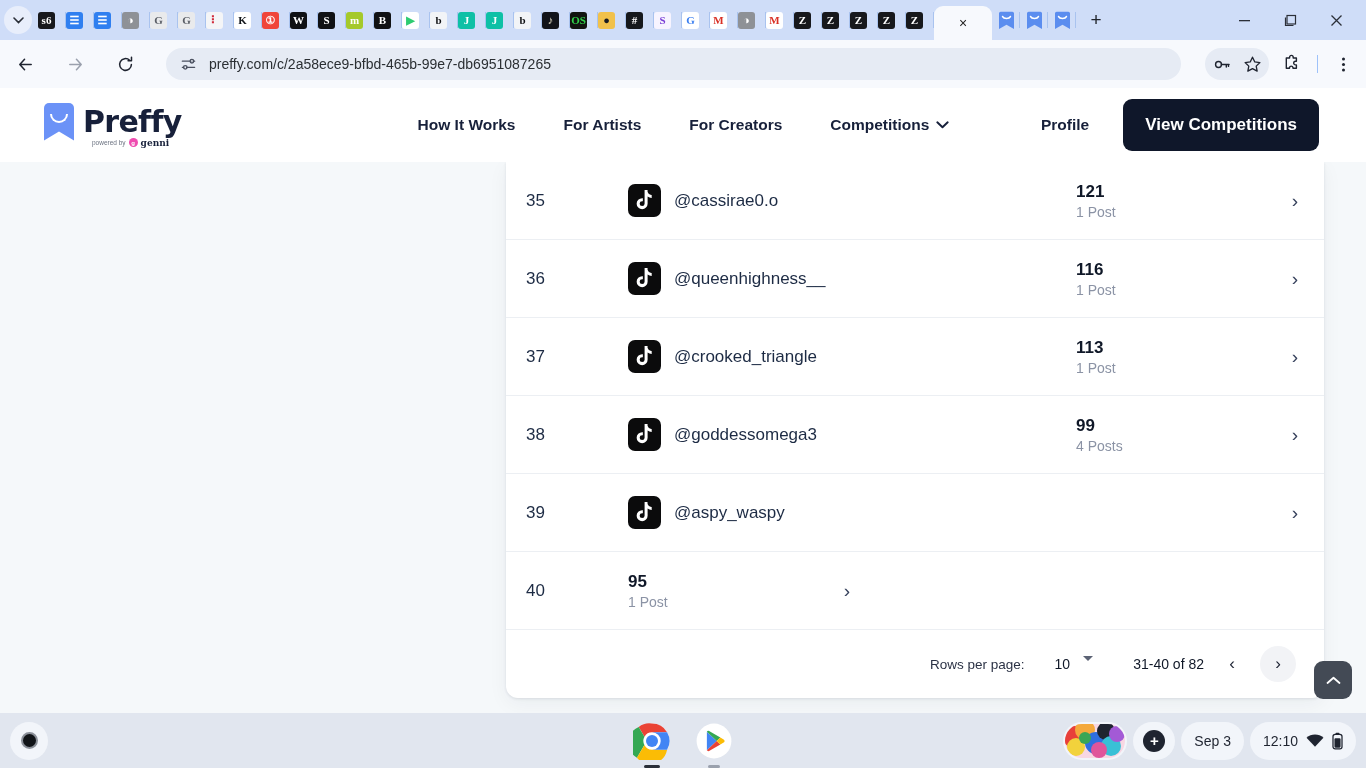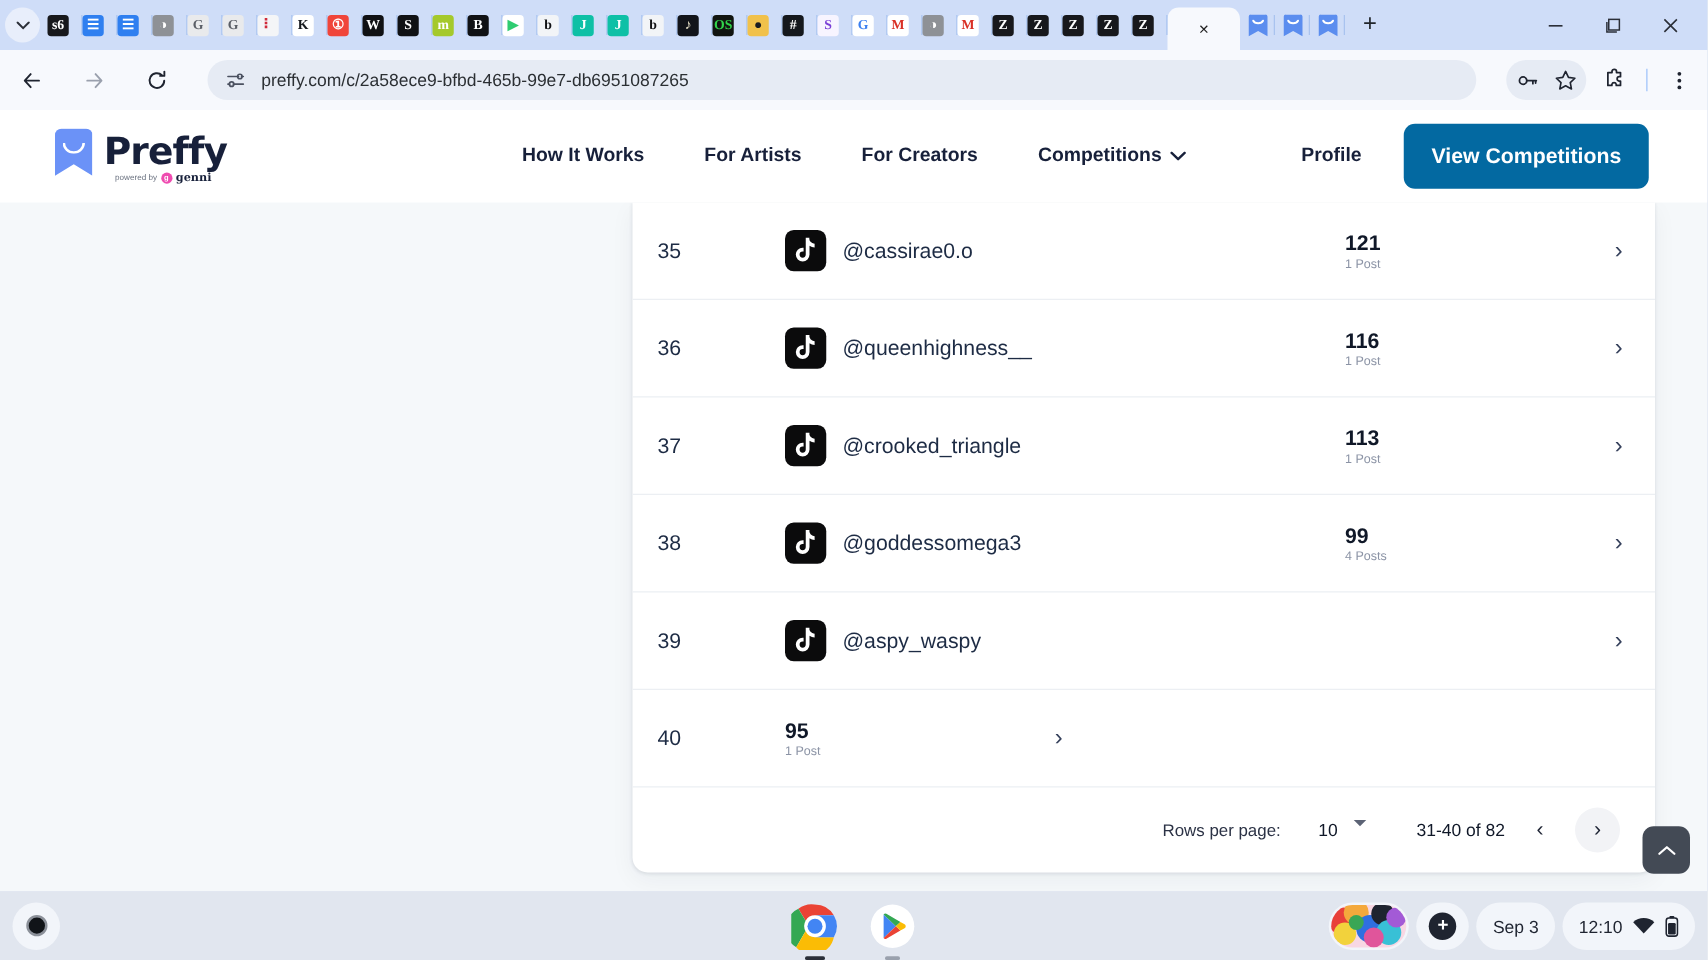--- a/index.html
+++ b/index.html
@@ -121,21 +121,21 @@
   .navlinks { display: flex; align-items: center; gap: 0; margin-left: 212px; }
   .navlink {
     font-size: 15.5px; font-weight: bold; color: #17203a; cursor: pointer;
     padding: 0 24px; white-space: nowrap; display: flex; align-items: center; gap: 7px;
   }
   .nav-right { margin-left: auto; display: flex; align-items: center; }
   .profile-link {
     font-size: 15.5px; font-weight: bold; color: #17203a; cursor: pointer; padding-right: 34px;
   }
   .cta {
-    background: #0369a1; color: #fff; font-size: 17px; font-weight: bold;
+    background: #0f172a; color: #fff; font-size: 17px; font-weight: bold;
     border: none; border-radius: 9px; padding: 0 22px; height: 52px;
     cursor: pointer; margin-right: 47px; white-space: nowrap;
     font-family: "Liberation Sans", sans-serif;
   }
 
   
   .card {
     position: absolute; left: 506px; top: 74px; width: 818px;
     background: #ffffff; border-radius: 0 0 12px 12px;
     box-shadow: 0 1px 3px rgba(20,30,60,.10), 0 6px 20px rgba(20,30,60,.05);
@@ -146,21 +146,21 @@
   }
   .c-rank { width: 122px; padding-left: 20px; font-size: 17px; color: #1d2b44; }
   .c-user { flex: 1; display: flex; align-items: center; gap: 13px; }
   .tiktok {
     width: 33px; height: 33px; border-radius: 7px; background: #0b0b0c;
     display: flex; align-items: center; justify-content: center; flex: 0 0 auto;
   }
   .handle { font-size: 17px; color: #1d2b44; }
   .c-score { width: 190px; }
   .score-num { font-size: 17px; font-weight: bold; color: #101828; line-height: 1.25; }
-  .score-sub { font-size: 10px; color: #8b93a5; margin-top: 1px; }
+  .score-sub { font-size: 14px; color: #8b93a5; margin-top: 1px; }
   .c-arrow {
     width: 58px; display: flex; align-items: center; justify-content: center;
     font-size: 19px; color: #36415c; font-weight: 300;
   }
   .footer {
     height: 68px; display: flex; align-items: center; justify-content: flex-end;
     padding-right: 28px; gap: 0;
   }
   .rpp-label { font-size: 13.5px; color: #2b3245; }
   .rpp-select {

